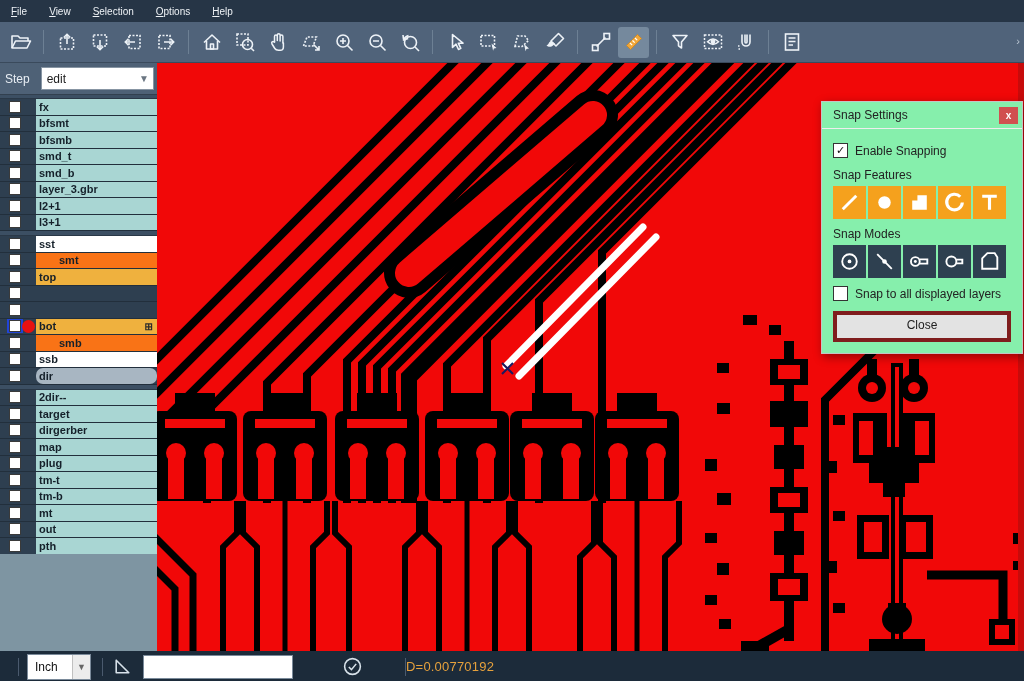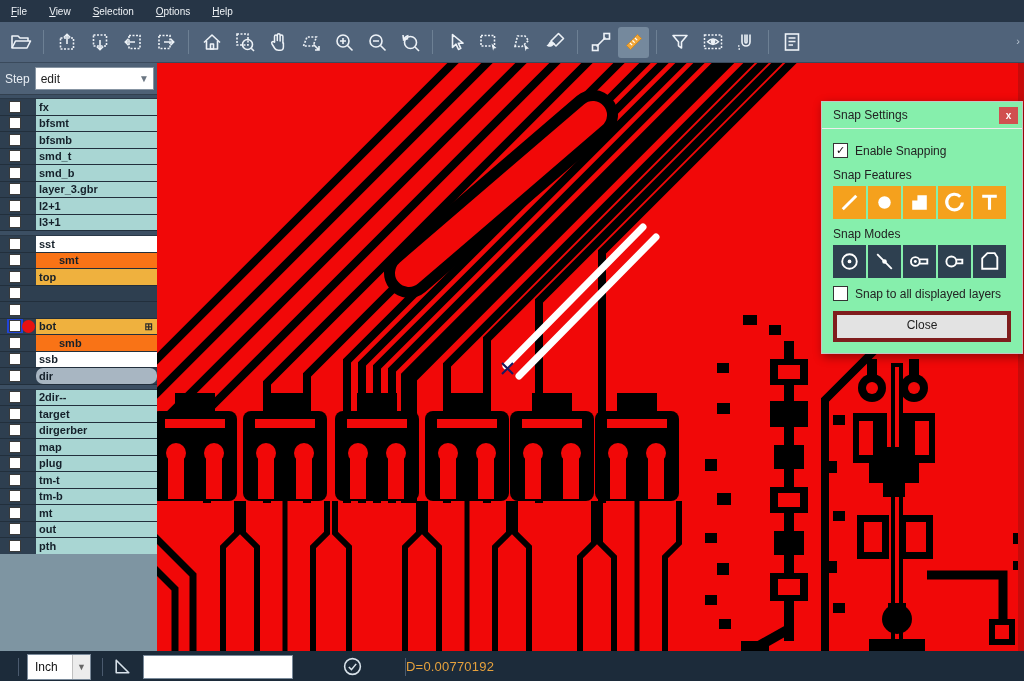--- a/index.html
+++ b/index.html
@@ -20,21 +20,21 @@
         border-radius:3px;margin:0 1px;}
   .tbtn.active{background:#75899d;}
   .tbtn svg{width:22px;height:22px;}
   .tsep{width:1px;height:24px;background:#6d8094;margin:0 6px;}
   .tchevron{position:absolute;right:4px;top:13px;color:#b9c6d2;font-size:11px;}
 
   
   .main{height:588px;display:flex;flex:0 0 auto;}
   .sidebar{width:157px;background:#3c4f63;display:flex;flex-direction:column;flex:0 0 auto;}
   .step-row{height:31px;background:#4e6176;display:flex;align-items:center;
-            padding:0 3px 0 5px;gap:5px;flex:0 0 auto;border-bottom:1px solid #32404f;}
+            padding:0 3px 0 5px;gap:11px;flex:0 0 auto;border-bottom:1px solid #32404f;}
   .step-label{color:#e8eef4;font-size:12px;}
   .step-select{flex:1;height:21px;background:#fff;border:1px solid #8795a3;
                display:flex;align-items:center;font-size:12px;color:#1c1c1c;
                padding-left:5px;justify-content:space-between;}
   .step-select .chev{width:18px;text-align:center;color:#6b7682;font-size:10px;}
 
   .layers{flex:1;overflow:hidden;padding-top:3px;}
   .lgroup{margin-bottom:4px;border-top:1px solid #2a3847;font-weight:bold;}
   .lrow{height:15.5px;display:flex;align-items:stretch;position:relative;
         background:#2e3f50;border-bottom:1px solid #222f3c;}

